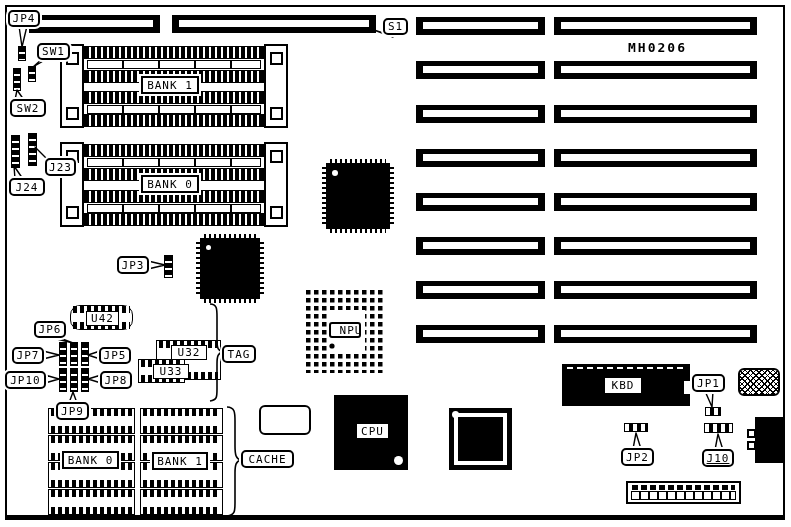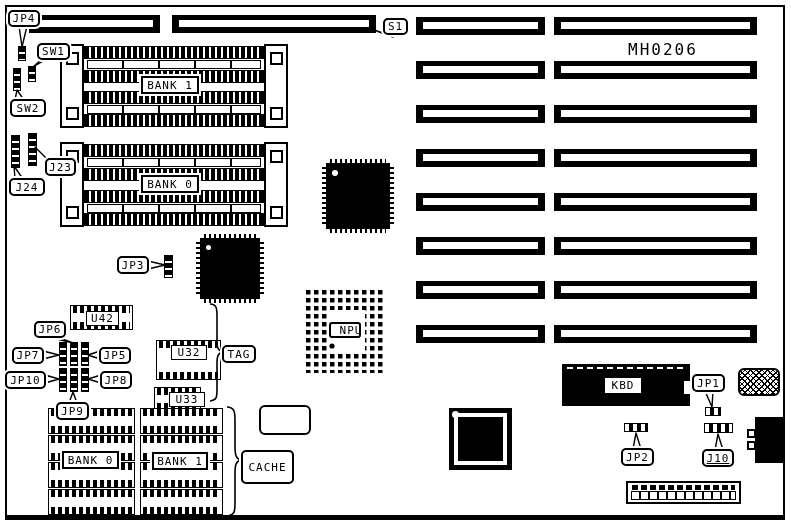--- a/index.html
+++ b/index.html
@@ -37,21 +37,21 @@
   .rom2::after{content:"";position:absolute;left:5px;right:5px;bottom:3px;height:2px;
     background:repeating-linear-gradient(90deg,#fff 0 6px,rgba(0,0,0,0) 6px 10px);}
   
   .callout{display:flex;align-items:center;justify-content:center;background:#fff;
     border:2px solid #000;border-radius:5px;font-size:11px;letter-spacing:1px;
     box-shadow:0 0 0 2px #fff;z-index:6;}
   .rlabel{display:flex;align-items:center;justify-content:center;background:#fff;
     border:2px solid #000;font-size:11px;letter-spacing:1px;box-shadow:0 0 0 2px #fff;z-index:6;}
   .clabel{display:flex;align-items:center;justify-content:center;background:#fff;
     border:1px solid #000;font-size:11px;letter-spacing:1px;z-index:4;}
-  .partnum{font-size:16px;letter-spacing:2px;z-index:2;}
+  .partnum{font-size:13px;letter-spacing:2px;z-index:2;font-weight:bold;}
   .speaker{border:2px solid #000;border-radius:6px;
     background:repeating-linear-gradient(45deg,#000 0 1px,rgba(0,0,0,0) 1px 4px),
                repeating-linear-gradient(-45deg,#000 0 1px,rgba(0,0,0,0) 1px 4px);}
   .pwr{background:#fff;border:2px solid #000;}
   .pwr-tabs{position:absolute;left:4px;right:4px;top:2px;height:5px;
     background:repeating-linear-gradient(90deg,#000 0 6px,rgba(0,0,0,0) 6px 9px);}
   .pwr-dash{position:absolute;left:3px;right:3px;top:9px;border-top:2px dashed #000;}
   .pwr-pins{position:absolute;left:3px;right:3px;bottom:2px;height:9px;background:#000;}
   .pwr-pins::before{content:"";position:absolute;inset:1px;
     background:repeating-linear-gradient(90deg,#fff 0 7px,#000 7px 9px);}
@@ -138,36 +138,40 @@
           <rect width="4.5" height="4.5" fill="#000"></rect>
         </pattern>
       </defs>
       <rect x="0" y="0" width="80" height="83" fill="url(#pga)"></rect>
       <rect x="21" y="20" width="38" height="43" fill="#fff"></rect>
       <circle cx="26" cy="56" r="2.6" fill="#000"></circle>
     </svg>
     <div class="abs clabel" style="left:23px;top:32px;width:32px;height:16px;border-width:2px;border-radius:3px;padding-left:12px;">NPU</div>
   </div>
 
+  <div class="abs blk" style="left:334px;top:395px;width:74px;height:75px;">
+    <div class="abs clabel" style="left:22px;top:28px;width:33px;height:16px;">CPU</div>
+    <div class="abs dotw" style="right:5px;bottom:5px;width:9px;height:9px;"></div>
+  </div>
 
   <div class="abs blk" style="left:449px;top:408px;width:63px;height:62px;">
     <div class="abs" style="left:5px;top:5px;width:53px;height:52px;background:#fff;"></div>
     <div class="abs blk" style="left:9px;top:9px;width:45px;height:44px;"></div>
     <div class="abs dotw" style="left:3px;top:3px;width:7px;height:7px;"></div>
   </div>
 
   <div class="abs" style="left:259px;top:405px;width:52px;height:30px;border:2px solid #000;border-radius:6px;background:#fff;"></div>
 
-  <div class="abs dip" style="left:70px;top:305px;width:63px;height:25px;">
+  <div class="abs dip" style="left:70px;top:305px;width:63px;height:25px;border-radius:10px;">
     <div class="abs clabel" style="left:15px;top:5px;width:33px;height:15px;">U42</div>
   </div>
   <div class="abs dip" style="left:138px;top:340px;width:65px;height:40px;margin-left:18px;">
     <div class="abs clabel" style="left:14px;top:4px;width:36px;height:15px;">U32</div>
   </div>
-  <div class="abs dip" style="left:138px;top:387px;width:47px;height:24px;margin-left:16px;">
+  <div class="abs dip" style="left:138px;top:359px;width:47px;height:24px;">
     <div class="abs clabel" style="left:14px;top:4px;width:36px;height:15px;">U33</div>
   </div>
 
   <div class="abs jv" style="left:59px;top:342px;width:8px;height:24px;"></div>
   <div class="abs jv" style="left:70px;top:342px;width:8px;height:24px;"></div>
   <div class="abs jv" style="left:81px;top:342px;width:8px;height:24px;"></div>
   <div class="abs jv" style="left:59px;top:368px;width:8px;height:24px;"></div>
   <div class="abs jv" style="left:70px;top:368px;width:8px;height:24px;"></div>
   <div class="abs jv" style="left:81px;top:368px;width:8px;height:24px;"></div>
 
@@ -246,18 +250,18 @@
   <div class="abs callout" style="left:9px;top:178px;width:36px;height:18px;">J24</div>
   <div class="abs callout" style="left:383px;top:18px;width:25px;height:17px;">S1</div>
   <div class="abs callout" style="left:117px;top:256px;width:32px;height:18px;">JP3</div>
   <div class="abs callout" style="left:34px;top:321px;width:32px;height:17px;">JP6</div>
   <div class="abs callout" style="left:12px;top:347px;width:32px;height:17px;">JP7</div>
   <div class="abs callout" style="left:99px;top:347px;width:32px;height:17px;">JP5</div>
   <div class="abs callout" style="left:5px;top:371px;width:41px;height:18px;">JP10</div>
   <div class="abs callout" style="left:100px;top:371px;width:32px;height:18px;">JP8</div>
   <div class="abs callout" style="left:56px;top:402px;width:33px;height:18px;">JP9</div>
   <div class="abs callout" style="left:222px;top:345px;width:34px;height:18px;">TAG</div>
-  <div class="abs callout" style="left:241px;top:450px;width:53px;height:34px;">CACHE</div>
+  <div class="abs callout" style="left:241px;top:450px;width:53px;height:18px;">CACHE</div>
   <div class="abs callout" style="left:692px;top:374px;width:33px;height:18px;">JP1</div>
   <div class="abs callout" style="left:621px;top:448px;width:33px;height:18px;">JP2</div>
   <div class="abs callout" style="left:702px;top:449px;width:32px;height:18px;text-decoration:underline;">J10</div>
 
 </div>
 
 </body></html>

